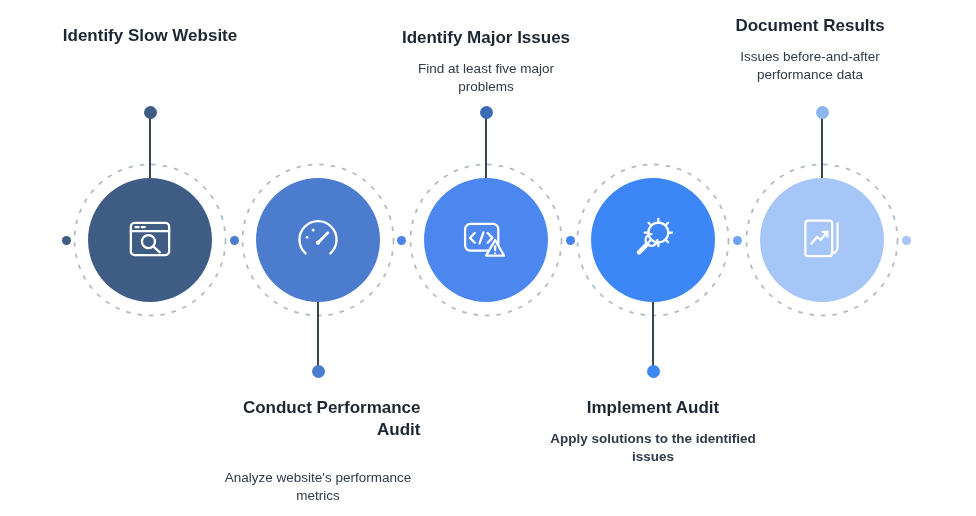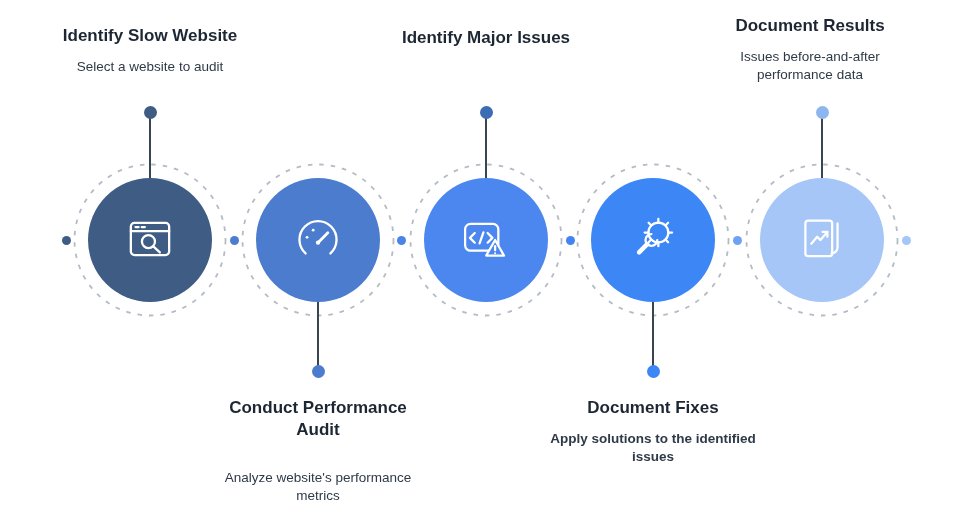--- a/index.html
+++ b/index.html
@@ -79,41 +79,40 @@
         <rect x="9.5" y="11.5" width="37" height="31" rx="3.5"></rect>
         <line x1="9.5" y1="19.5" x2="46.5" y2="19.5"></line>
         <line x1="14" y1="15.5" x2="17" y2="15.5"></line>
         <line x1="20" y1="15.5" x2="23" y2="15.5"></line>
         <circle cx="26.5" cy="29.5" r="6.3"></circle>
         <line x1="31.2" y1="34.2" x2="37.5" y2="40"></line>
       </svg>
     </div>
     <div class="label" style="left:150px; top:25px; width:230px;">
       <div class="title">Identify Slow Website</div>
-      <div class="desc">Select a website to audit</div>
     </div>
   </div>
 
   <div class="step">
     <svg class="ring" style="left:241px; top:163px;" width="154" height="154">
       <circle cx="77" cy="77" r="75.5" fill="none" stroke="#b3bbc6" stroke-width="1.8" stroke-dasharray="4.5 7"></circle>
     </svg>
     <div class="vline" style="left:317.2px; top:300px; height:66px;"></div>
     <div class="sdot" style="left: 311.5px; top: 364.5px; background: rgb(76, 124, 206);"></div>
     <div class="circle" style="left: 256px; top: 178px; background: rgb(76, 124, 206);">
       <svg width="60" height="60" viewBox="0 0 56 56" fill="none" stroke="#ffffff" stroke-width="2.2" stroke-linecap="round" stroke-linejoin="round">
         <path d="M 16.4 40.5 A 17.3 17.3 0 1 1 39.6 40.5"></path>
         <line x1="28" y1="30.5" x2="37.2" y2="21.3" stroke-width="2.6"></line>
         <circle cx="28" cy="30.5" r="2" fill="#ffffff" stroke="none"></circle>
         <circle cx="17.8" cy="25.5" r="1.3" fill="#ffffff" stroke="none"></circle>
         <circle cx="23.5" cy="18.8" r="1.3" fill="#ffffff" stroke="none"></circle>
       </svg>
     </div>
     <div class="label" style="left:318px; top:397px; width:240px;">
-      <div class="title" style="max-width:205px; margin:0 auto;">Conduct Performance Audit</div>
+      <div class="title" style="max-width:205px; margin:0 auto;text-align:right;">Conduct Performance Audit</div>
       <div class="desc" style="max-width:215px;margin-top:28px;">Analyze website's performance metrics</div>
     </div>
   </div>
 
   <div class="step">
     <svg class="ring" style="left:409px; top:163px;" width="154" height="154">
       <circle cx="77" cy="77" r="75.5" fill="none" stroke="#b3bbc6" stroke-width="1.8" stroke-dasharray="4.5 7"></circle>
     </svg>
     <div class="vline" style="left:485.2px; top:117px; height:63px;"></div>
     <div class="sdot" style="left: 479.5px; top: 105.5px; background: rgb(60, 108, 180);"></div>
@@ -123,20 +122,21 @@
         <path d="M 17.5 21.5 L 13 26 L 17.5 30.5"></path>
         <line x1="25.6" y1="20.8" x2="22" y2="31.2"></line>
         <path d="M 29.5 21.5 L 34 26 L 29.5 30.5"></path>
         <path d="M 36.5 28 L 44.8 42.5 L 28.2 42.5 Z" style="fill: rgb(76, 135, 240);"></path>
         <line x1="36.5" y1="33.8" x2="36.5" y2="37.6"></line>
         <circle cx="36.5" cy="40.4" r="0.9" fill="#ffffff" stroke="none"></circle>
       </svg>
     </div>
     <div class="label" style="left:486px; top:15px; width:240px;margin-top:12px;">
       <div class="title">Identify Major Issues</div>
+      <div class="desc" style="max-width:175px;">Find at least five major problems</div>
     </div>
   </div>
 
   <div class="step">
     <svg class="ring" style="left:576px; top:163px;" width="154" height="154">
       <circle cx="77" cy="77" r="75.5" fill="none" stroke="#b3bbc6" stroke-width="1.8" stroke-dasharray="4.5 7"></circle>
     </svg>
     <div class="vline" style="left:652.2px; top:300px; height:66px;"></div>
     <div class="sdot" style="left: 646.5px; top: 364.5px; background: rgb(60, 134, 246);"></div>
     <div class="circle" style="left: 591px; top: 178px; background: rgb(60, 134, 246);">
@@ -148,21 +148,21 @@
         <line x1="26.4" y1="27.6" x2="23.9" y2="30.1"></line>
         <line x1="23.7" y1="21" x2="20.2" y2="21"></line>
         <line x1="26.4" y1="14.4" x2="23.9" y2="11.9"></line>
         <line x1="33" y1="11.7" x2="33" y2="8.2"></line>
         <line x1="39.6" y1="14.4" x2="42.1" y2="11.9"></line>
         <path d="M 26.5 22.5 A 5.5 5.5 0 1 0 32 28"></path>
         <line x1="22.6" y1="31.9" x2="15" y2="39.5" stroke-width="4.2"></line>
       </svg>
     </div>
     <div class="label" style="left:653px; top:397px; width:250px;">
-      <div class="title">Document Fixes</div>
+      <div class="title">Implement Audit</div>
       <div class="desc" style="max-width:230px;font-weight:bold;">Apply solutions to the identified issues</div>
     </div>
   </div>
 
   <div class="step">
     <svg class="ring" style="left:745px; top:163px;" width="154" height="154">
       <circle cx="77" cy="77" r="75.5" fill="none" stroke="#b3bbc6" stroke-width="1.8" stroke-dasharray="4.5 7"></circle>
     </svg>
     <div class="vline" style="left:821.2px; top:117px; height:63px;"></div>
     <div class="sdot" style="left: 815.5px; top: 105.5px; background: rgb(140, 182, 240);"></div>

